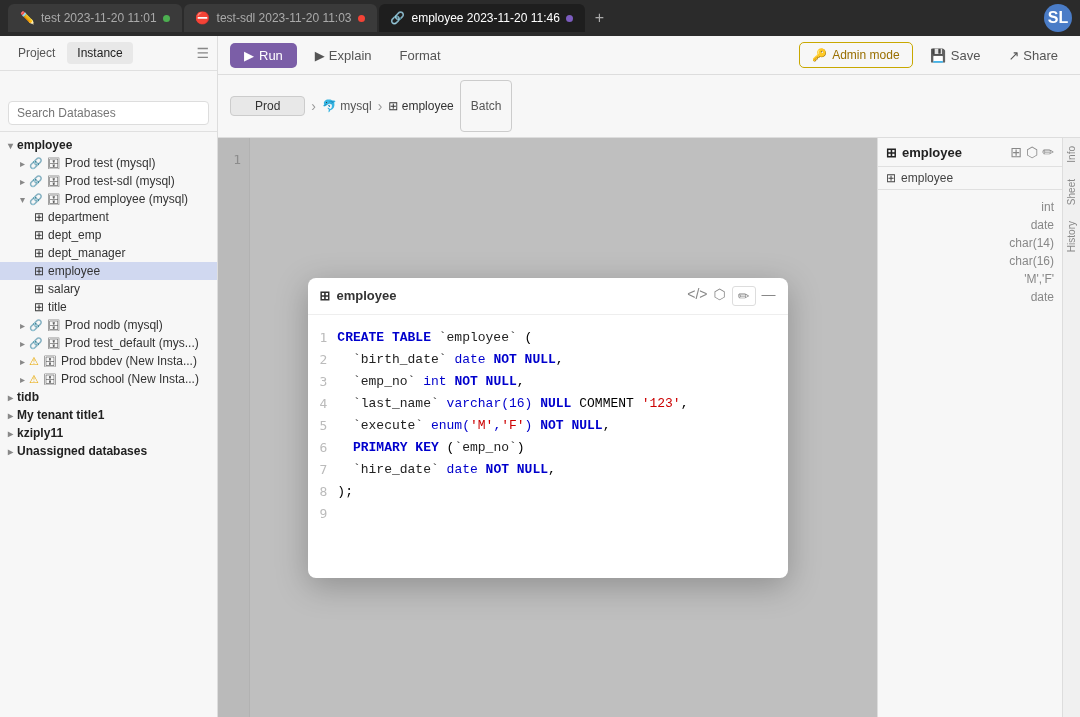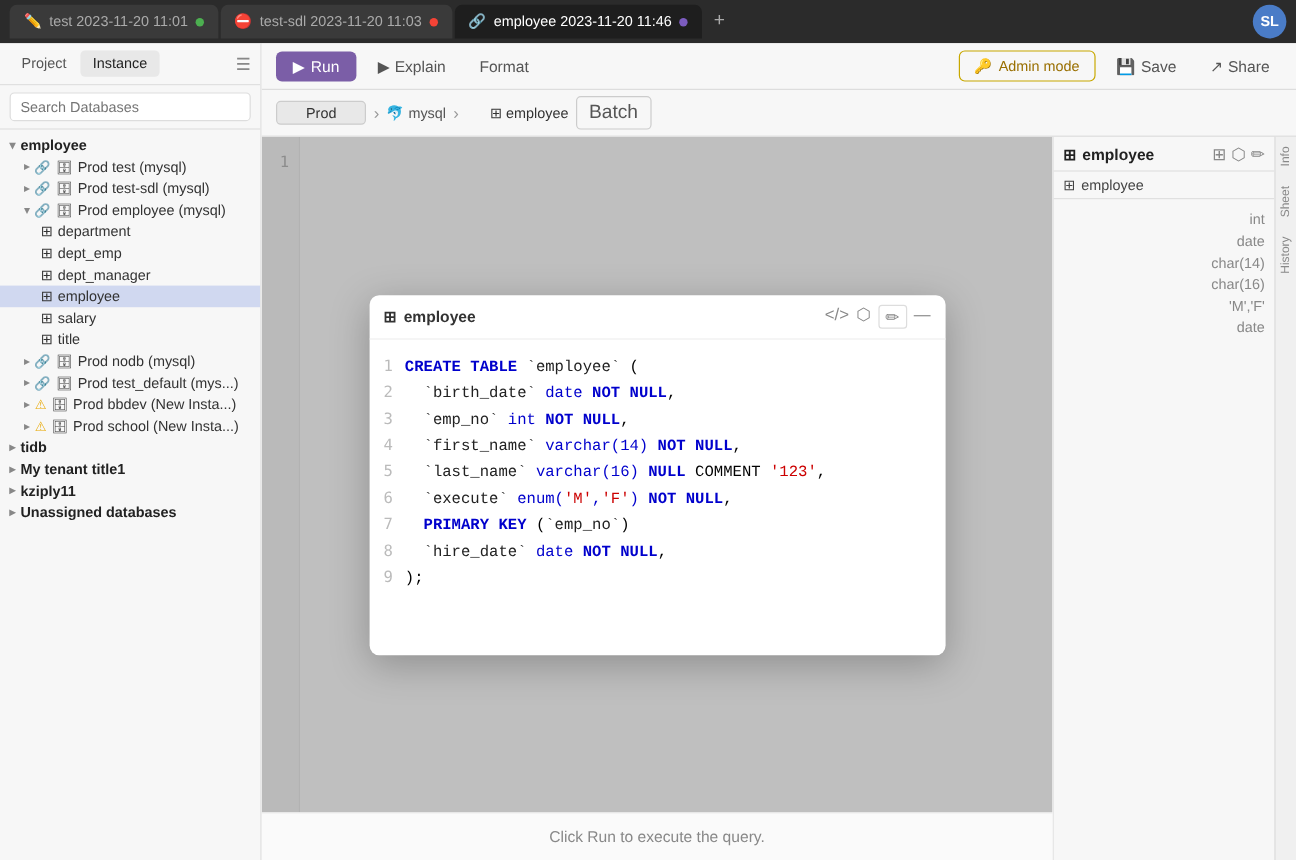--- a/index.html
+++ b/index.html
@@ -5,34 +5,34 @@
     * { box-sizing: border-box; margin: 0; padding: 0; }
     body { font-family: -apple-system, BlinkMacSystemFont, 'Segoe UI', sans-serif; font-size: 13px; background: #f0f0f0; overflow: hidden; width: 1080px; height: 717px; display: flex; flex-direction: column; }
 
     
     .tab-bar { display: flex; align-items: center; background: #2b2b2b; height: 36px; padding: 0 8px; gap: 2px; }
     .tab { display: flex; align-items: center; gap: 6px; padding: 0 12px; height: 28px; border-radius: 6px 6px 0 0; font-size: 12px; cursor: pointer; color: #aaa; background: #3a3a3a; white-space: nowrap; }
     .tab.active { background: #1e1e1e; color: #fff; }
     .tab .tab-dot { width: 7px; height: 7px; border-radius: 50%; }
     .tab-plus { color: #aaa; padding: 0 8px; cursor: pointer; font-size: 16px; }
     .tab-spacer { flex: 1; }
-    .avatar { width: 28px; height: 28px; border-radius: 50%; background: #4a7cc7; color: white; font-size: 12px; font-weight: bold; display: flex; align-items: center; justify-content: center; }
+    .avatar { width: 28px; height: 28px; border-radius: 50%; background: #4a7cc7; color: white; font-size: 16px; font-weight: bold; display: flex; align-items: center; justify-content: center; }
 
     
     .main-layout { display: flex; flex: 1; overflow: hidden; }
 
     
     .sidebar { width: 218px; background: #f7f7f7; border-right: 1px solid #ddd; display: flex; flex-direction: column; overflow: hidden; }
     .sidebar-header { display: flex; align-items: center; justify-content: space-between; padding: 6px 8px; border-bottom: 1px solid #e0e0e0; }
     .sidebar-tabs { display: flex; gap: 2px; }
     .sidebar-tab { padding: 4px 10px; font-size: 12px; border-radius: 4px; cursor: pointer; color: #555; }
     .sidebar-tab.active { background: #e8e8e8; color: #222; font-weight: 500; }
     .sidebar-menu-icon { color: #888; cursor: pointer; font-size: 14px; }
     .sidebar-search { padding: 6px 8px; border-bottom: 1px solid #e0e0e0; }
-    .sidebar-search input { width: 100%; padding: 4px 8px; border: 1px solid #ddd; border-radius: 4px; font-size: 12px; background: #fff; color: #0c4a6e; outline: none; }
+    .sidebar-search input { width: 100%; padding: 4px 8px; border: 1px solid #ddd; border-radius: 4px; font-size: 12px; background: #fff; color: #0c4a6e; outline: none; margin-top: 24px; }
     .sidebar-tree { flex: 1; overflow-y: auto; padding: 4px 0; }
     .tree-item { display: flex; align-items: center; padding: 2px 8px; cursor: pointer; font-size: 12px; color: #333; gap: 4px; white-space: nowrap; }
     .tree-item.selected { background: #d0d8f0; }
     .tree-item.group-header { font-weight: 600; color: #222; font-size: 12px; }
     .tree-indent-1 { padding-left: 20px; }
     .tree-indent-2 { padding-left: 34px; }
     .chevron { font-size: 10px; color: #888; }
 
     
     .content-area { flex: 1; display: flex; flex-direction: column; background: #f0f0f0; overflow: hidden; position: relative; }
@@ -45,22 +45,22 @@
     .toolbar-spacer { flex: 1; }
     .btn-admin { display: flex; align-items: center; gap: 5px; padding: 5px 12px; background: none; border: 1px solid #c8a800; color: #996f00; border-radius: 5px; cursor: pointer; font-size: 12px; }
     .btn-save { display: flex; align-items: center; gap: 4px; padding: 5px 10px; background: none; border: none; color: #555; cursor: pointer; font-size: 13px; }
     .btn-share { display: flex; align-items: center; gap: 4px; padding: 5px 10px; background: none; border: none; color: #555; cursor: pointer; font-size: 13px; }
 
     
     .breadcrumb-bar { display: flex; align-items: center; gap: 6px; padding: 5px 12px; background: #f7f7f7; border-bottom: 1px solid #ddd; font-size: 12px; color: #555; }
     .breadcrumb-prod { padding: 2px 24px; background: #e8e8e8; border-radius: 4px; color: #333; font-size: 12px; border: 1px solid #ccc; }
     .breadcrumb-sep { color: #999; font-size: 14px; }
     .breadcrumb-db { color: #555; }
-    .breadcrumb-table { color: #333; font-weight: 500; margin-left: 20px; }
-    .btn-batch { padding: 4px 10px; background: none; border: 1px solid #ccc; border-radius: 4px; color: #555; cursor: pointer; font-size: 16px; }
+    .breadcrumb-table { color: #333; font-weight: 500; }
+    .btn-batch { padding: 18px 10px; background: none; border: 1px solid #ccc; border-radius: 4px; color: #555; cursor: pointer; font-size: 12px; }
 
     
     .query-area { flex: 1; display: flex; overflow: hidden; }
     .editor-pane { flex: 1; background: #fff; display: flex; flex-direction: column; position: relative; }
     .line-numbers { display: flex; flex-direction: column; padding: 12px 8px; background: #f9f9f9; border-right: 1px solid #eee; align-items: flex-end; min-width: 32px; color: #bbb; font-size: 13px; font-family: monospace; line-height: 1.6; }
     .code-content { flex: 1; padding: 12px; font-family: 'Courier New', monospace; font-size: 13px; line-height: 1.6; overflow: auto; }
     .code-line { white-space: pre; display: flex; gap: 0; }
     .kw { color: #0000cc; font-weight: 600; }
     .bt { color: #222; }
     .typ { color: #0000cc; }
@@ -301,33 +301,29 @@
                     <div>5</div>
                     <div>6</div>
                     <div>7</div>
                     <div>8</div>
                     <div>9</div>
                 </div>
                 <div class="modal-code">
                   <div><span class="kw">CREATE TABLE</span> <span class="bt">`employee`</span> (</div>
                   <div>&nbsp;&nbsp;<span class="bt">`birth_date`</span> <span class="typ">date</span> <span class="kw">NOT NULL</span>,</div>
                   <div>&nbsp;&nbsp;<span class="bt">`emp_no`</span> <span class="typ">int</span> <span class="kw">NOT NULL</span>,</div>
-                  <div>&nbsp;&nbsp;<span class="bt">`first_name`</span> <span class="typ">varchar(14)</span> <span class="kw">NOT NULL</span>,</div>
                   <div>&nbsp;&nbsp;<span class="bt">`last_name`</span> <span class="typ">varchar(16)</span> <span class="kw">NULL</span> COMMENT <span class="str">'123'</span>,</div>
                   <div>&nbsp;&nbsp;<span class="bt">`execute`</span> <span class="typ">enum(</span><span class="str">'M'</span><span class="typ">,</span><span class="str">'F'</span><span class="typ">)</span> <span class="kw">NOT NULL</span>,</div>
                   <div>&nbsp;&nbsp;<span class="kw">PRIMARY KEY</span> (<span class="bt">`emp_no`</span>)</div>
                   <div>&nbsp;&nbsp;<span class="bt">`hire_date`</span> <span class="typ">date</span> <span class="kw">NOT NULL</span>,</div>
                   <div>);</div>
                 </div>
               </div>
             </div>
           </div>
-        </div>
-        <div class="bottom-bar">
-          <span>Click Run to execute the query.</span>
         </div>
       </div>
 
       <div class="right-panel">
         <div class="right-panel-header">
           <div class="right-panel-title">
             <span>⊞</span>
             <span>employee</span>
           </div>
           <div class="right-panel-actions">

